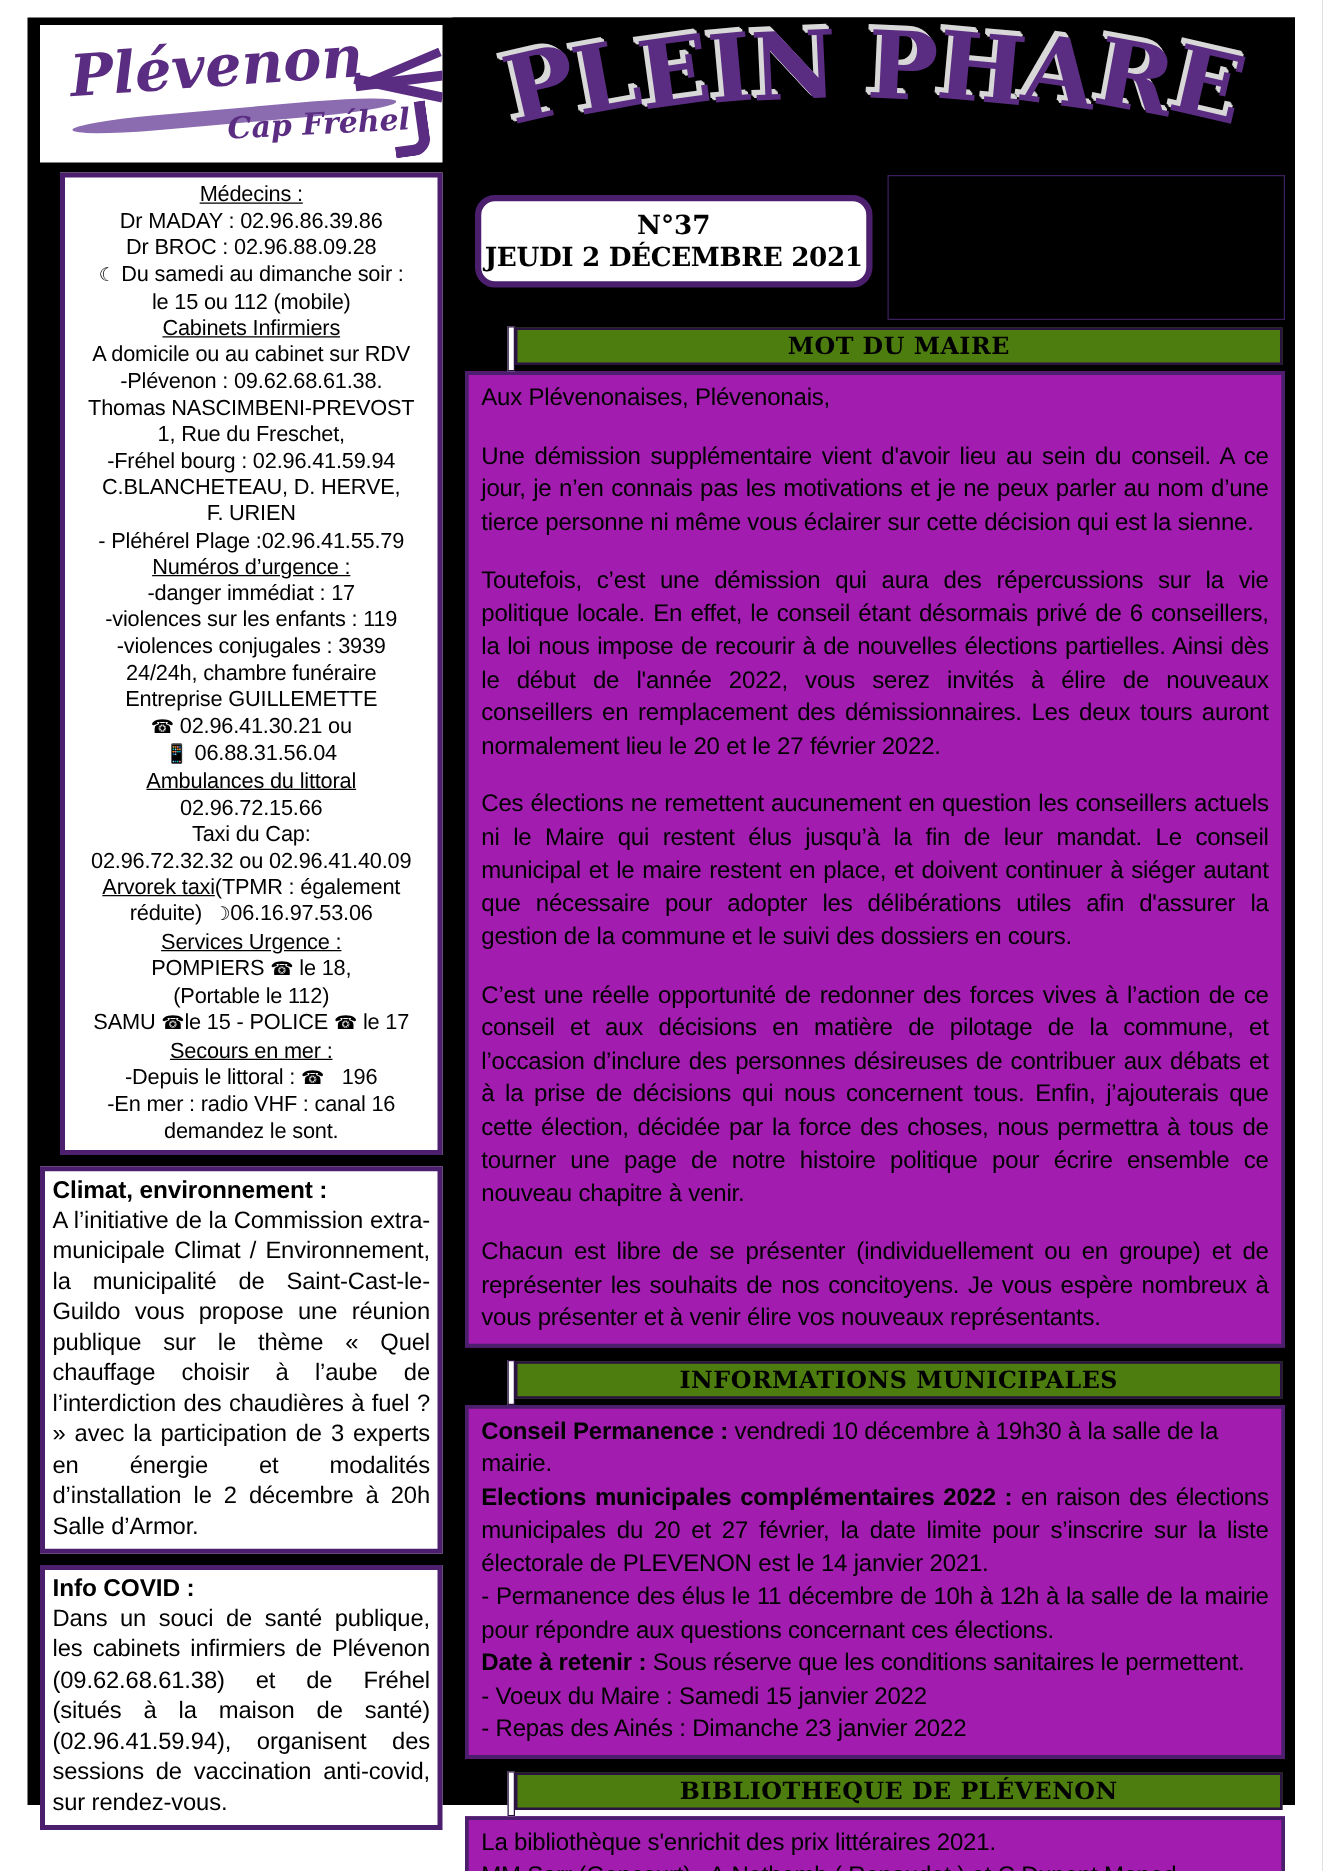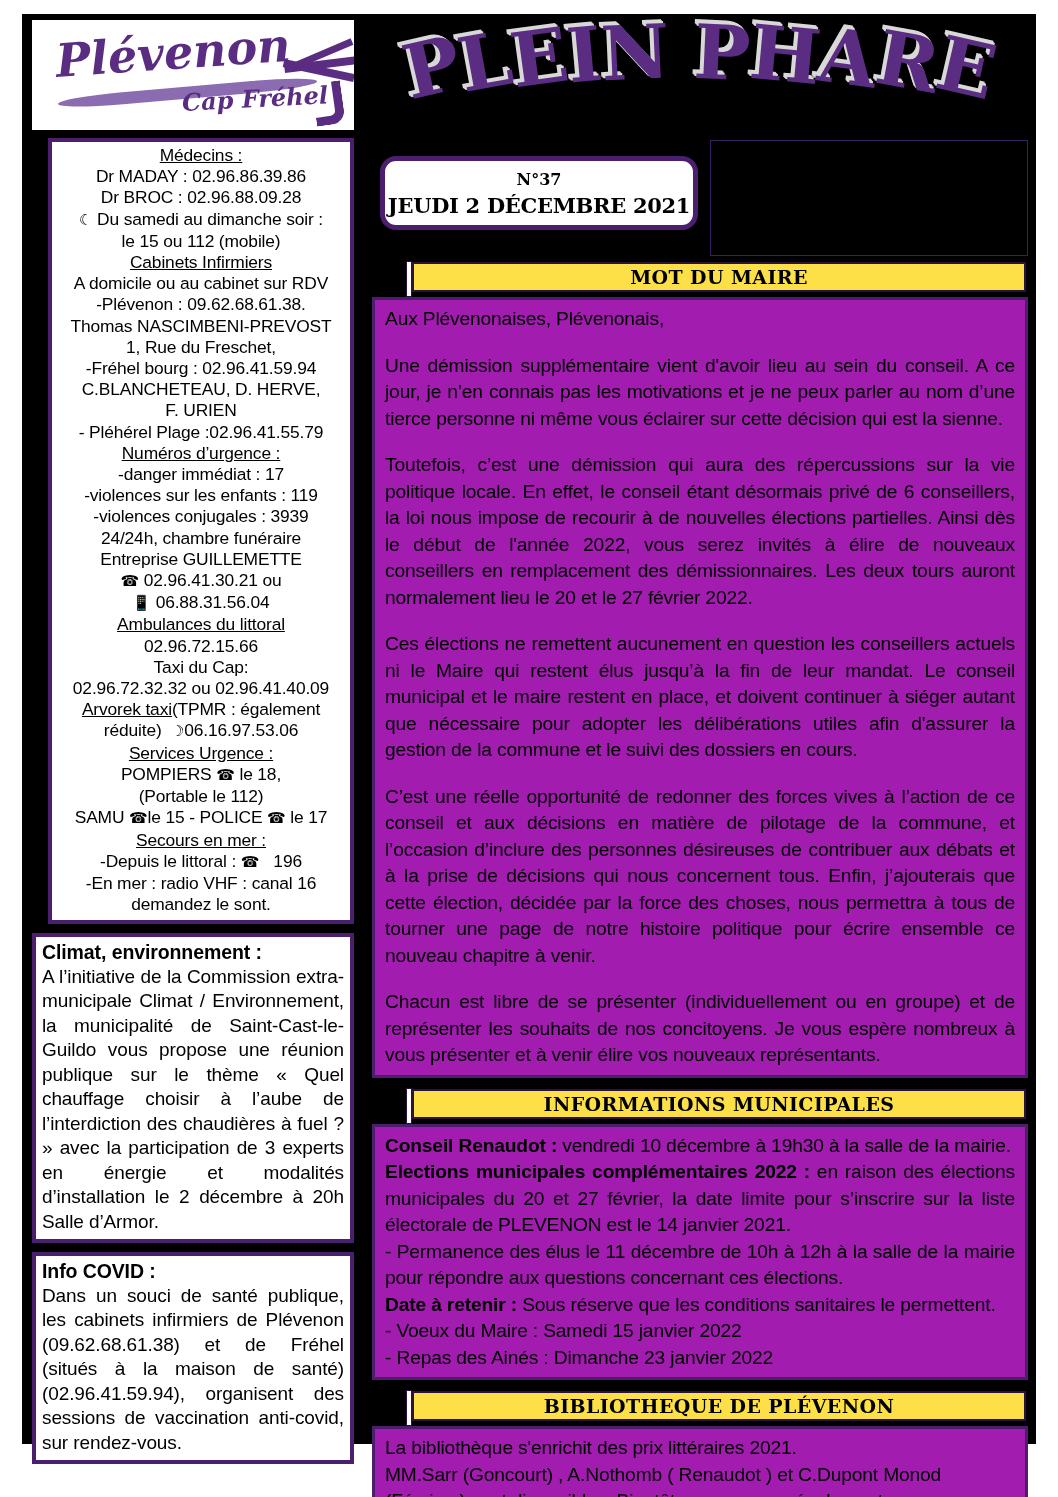--- a/index.html
+++ b/index.html
@@ -146,21 +146,21 @@
     border-radius: 16px;
     box-sizing: border-box;
     display: flex;
     flex-direction: column;
     align-items: center;
     justify-content: center;
     font-family: "DejaVu Serif", serif;
     font-weight: bold;
     color: #000000;
   }
-  .issue-num { font-size: 16px; line-height: 26px; }
+  .issue-num { font-size: 21px; line-height: 26px; }
   .issue-date { font-size: 21px; line-height: 26px; letter-spacing: -0.3px; }
 
   
   .header-placeholder {
     position: absolute;
     left: 688px;
     top: 126px;
     width: 318px;
     height: 116px;
     border: 1px solid #3a1f5c;
@@ -210,21 +210,21 @@
     position: absolute;
     left: 340px;
     top: 248px;
     width: 674px;
   }
 
   .banner {
     position: relative;
     margin: 0 10px 0 50px;
     height: 30px;
-    background: #fde047;
+    background: #4d7c0f;
     border: 2px solid #2a1340;
     box-sizing: border-box;
     display: flex;
     align-items: center;
     justify-content: center;
     font-family: "DejaVu Serif", serif;
     font-weight: bold;
     font-size: 19px;
     letter-spacing: 0.4px;
     color: #000000;
@@ -367,21 +367,21 @@
         <p class="gap">Une démission supplémentaire vient d'avoir lieu au sein du conseil. A ce jour, je n’en connais pas les motivations et je ne peux parler au nom d’une tierce personne ni même vous éclairer sur cette décision qui est la sienne.</p>
         <p class="gap">Toutefois, c’est une démission qui aura des répercussions sur la vie politique locale. En effet, le conseil étant désormais privé de 6 conseillers, la loi nous impose de recourir à de nouvelles élections partielles. Ainsi dès le début de l'année 2022, vous serez invités à élire de nouveaux conseillers en remplacement des démissionnaires. Les deux tours auront normalement lieu le 20 et le 27 février 2022.</p>
         <p class="gap">Ces élections ne remettent aucunement en question les conseillers actuels ni le Maire qui restent élus jusqu’à la fin de leur mandat. Le conseil municipal et le maire restent en place, et doivent continuer à siéger autant que nécessaire pour adopter les délibérations utiles afin d'assurer la gestion de la commune et le suivi des dossiers en cours.</p>
         <p class="gap">C’est une réelle opportunité de redonner des forces vives à l’action de ce conseil et aux décisions en matière de pilotage de la commune, et l’occasion d’inclure des personnes désireuses de contribuer aux débats et à la prise de décisions qui nous concernent tous. Enfin, j’ajouterais que cette élection, décidée par la force des choses, nous permettra à tous de tourner une page de notre histoire politique pour écrire ensemble ce nouveau chapitre à venir.</p>
         <p class="gap">Chacun est libre de se présenter (individuellement ou en groupe) et de représenter les souhaits de nos concitoyens. Je vous espère nombreux à vous présenter et à venir élire vos nouveaux représentants.</p>
       </div>
 
       <div class="spacer-sm"></div>
       <div class="banner">INFORMATIONS MUNICIPALES</div>
       <div class="panel">
-        <p class="nogap-list"><b>Conseil Renaudot :</b><span> vendredi 10 décembre à 19h30 à la salle de la mairie.</span></p>
+        <p class="nogap-list"><b>Conseil Permanence :</b><span> vendredi 10 décembre à 19h30 à la salle de la mairie.</span></p>
         <p><b>Elections municipales complémentaires 2022 :</b><span> en raison des élections municipales du 20 et 27 février, la date limite pour s’inscrire sur la liste électorale de PLEVENON est le 14 janvier 2021.</span></p>
         <p>- Permanence des élus le 11 décembre de 10h à 12h à la salle de la mairie pour répondre aux questions concernant ces élections.</p>
         <p class="nogap-list"><b>Date à retenir :</b><span> Sous réserve que les conditions sanitaires le permettent.</span></p>
         <p class="nogap-list">- Voeux du Maire : Samedi 15 janvier 2022</p>
         <p class="nogap-list">- Repas des Ainés : Dimanche 23 janvier 2022</p>
       </div>
 
       <div class="spacer-sm"></div>
       <div class="banner">BIBLIOTHEQUE DE PLÉVENON</div>
       <div class="panel">

